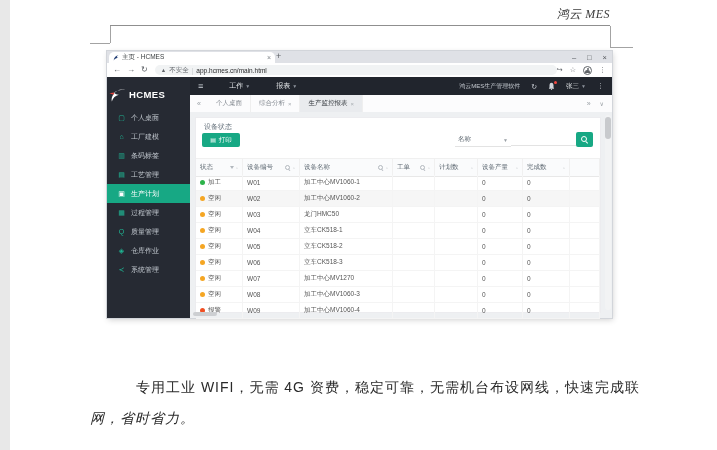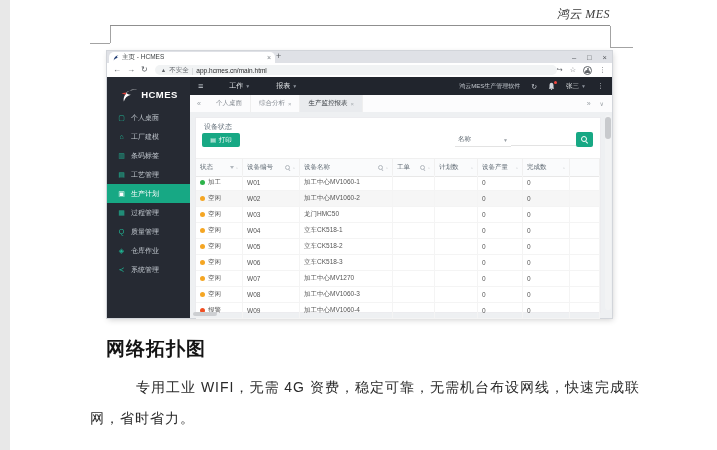--- a/index.html
+++ b/index.html
@@ -50,21 +50,21 @@
   .navitem .carr{font-size:5px;color:#8b919a;}
   .bar-sp{flex:1;}
   .product{font-size:6px;color:#c7ccd3;}
   .bar-ic{margin-left:11px;font-size:7px;color:#cfd4da;line-height:1;}
   .bellwrap{position:relative;margin-left:11px;display:flex;}
   .reddot{position:absolute;right:-2px;top:-1px;width:3px;height:3px;border-radius:50%;background:#f3463f;}
   .userwrap{margin-left:11px;font-size:6.5px;color:#e4e7ea;display:flex;align-items:center;gap:2px;}
   .kebab{margin:0 8px 0 11px;font-size:7px;color:#cfd4da;}
 
   .sidebar{position:absolute;left:0;top:26px;width:83px;bottom:0;background:#262a33;}
-  .logo{position:absolute;left:0;top:4px;width:83px;height:27px;display:flex;align-items:center;justify-content:center;gap:3px;}
+  .logo{position:absolute;left:0;top:4px;width:83px;height:27px;display:flex;align-items:center;justify-content:flex-start;gap:3px;}
   .logo-text{color:#fff;font-weight:bold;font-size:9.5px;letter-spacing:.4px;}
   .menu{position:absolute;left:0;top:31px;right:0;}
   .mitem{height:19px;display:flex;align-items:center;gap:5px;padding-left:10px;font-size:7px;color:#c3c9d0;white-space:nowrap;}
   .mitem .mi{width:9px;text-align:center;color:#1fb392;font-size:7px;line-height:1;}
   .mitem.active{background:#17a884;color:#fff;}
   .mitem.active .mi{color:#fff;}
 
   .apptabs{position:absolute;left:83px;top:44px;right:0;height:17px;background:#fcfcfd;
       border-bottom:1px solid #e3e5e8;display:flex;align-items:stretch;font-size:6.5px;color:#848a91;}
   .tcollapse{align-self:center;padding:0 7px;font-size:7px;color:#9aa0a6;}
@@ -110,21 +110,21 @@
   .td{display:flex;align-items:center;padding:0 4px;border-right:1px solid #f4f4f4;white-space:nowrap;overflow:hidden;}
   .dot{width:5px;height:5px;border-radius:50%;margin-right:3px;flex:0 0 auto;}
   .vscroll{position:absolute;right:1px;top:3px;width:6px;bottom:8px;background:#f2f3f4;border-radius:3px;}
   .vthumb{position:absolute;left:0;top:2px;width:6px;height:22px;background:#c8cacd;border-radius:3px;}
   .hthumb{position:absolute;left:3px;bottom:2px;width:24px;height:4px;background:#cdcfd2;border-radius:2px;}
 
   
   .doc-heading{position:absolute;left:106px;top:336px;font-size:19px;font-weight:bold;color:#141414;letter-spacing:1px;}
   .para{position:absolute;font-size:14px;color:#2a2a2a;letter-spacing:1px;white-space:nowrap;}
   .para1{left:136px;top:379px;}
-  .para2{left:90px;top:410px;}
+  .para2{left:90px;top:410px;font-style:italic;}
 </style>
 </head>
 <body>
 
 <div class="canvas">
   <div class="edge left"></div>
   <div class="edge right"></div>
 
   <div class="doc-header-text">鸿云 MES</div>
   <div class="hdr-line"></div>
@@ -493,16 +493,15 @@
           </div>
       </div>
 
       <div class="vscroll">
         <div class="vthumb"></div>
       </div>
       <div class="hthumb"></div>
     </div>
   </div>
 
-  <div class="doc-heading">网络拓扑图</div>
   <div class="para para1">专用工业 WIFI，无需 4G 资费，稳定可靠，无需机台布设网线，快速完成联</div>
   <div class="para para2">网，省时省力。</div>
 </div>
 
 </body></html>

